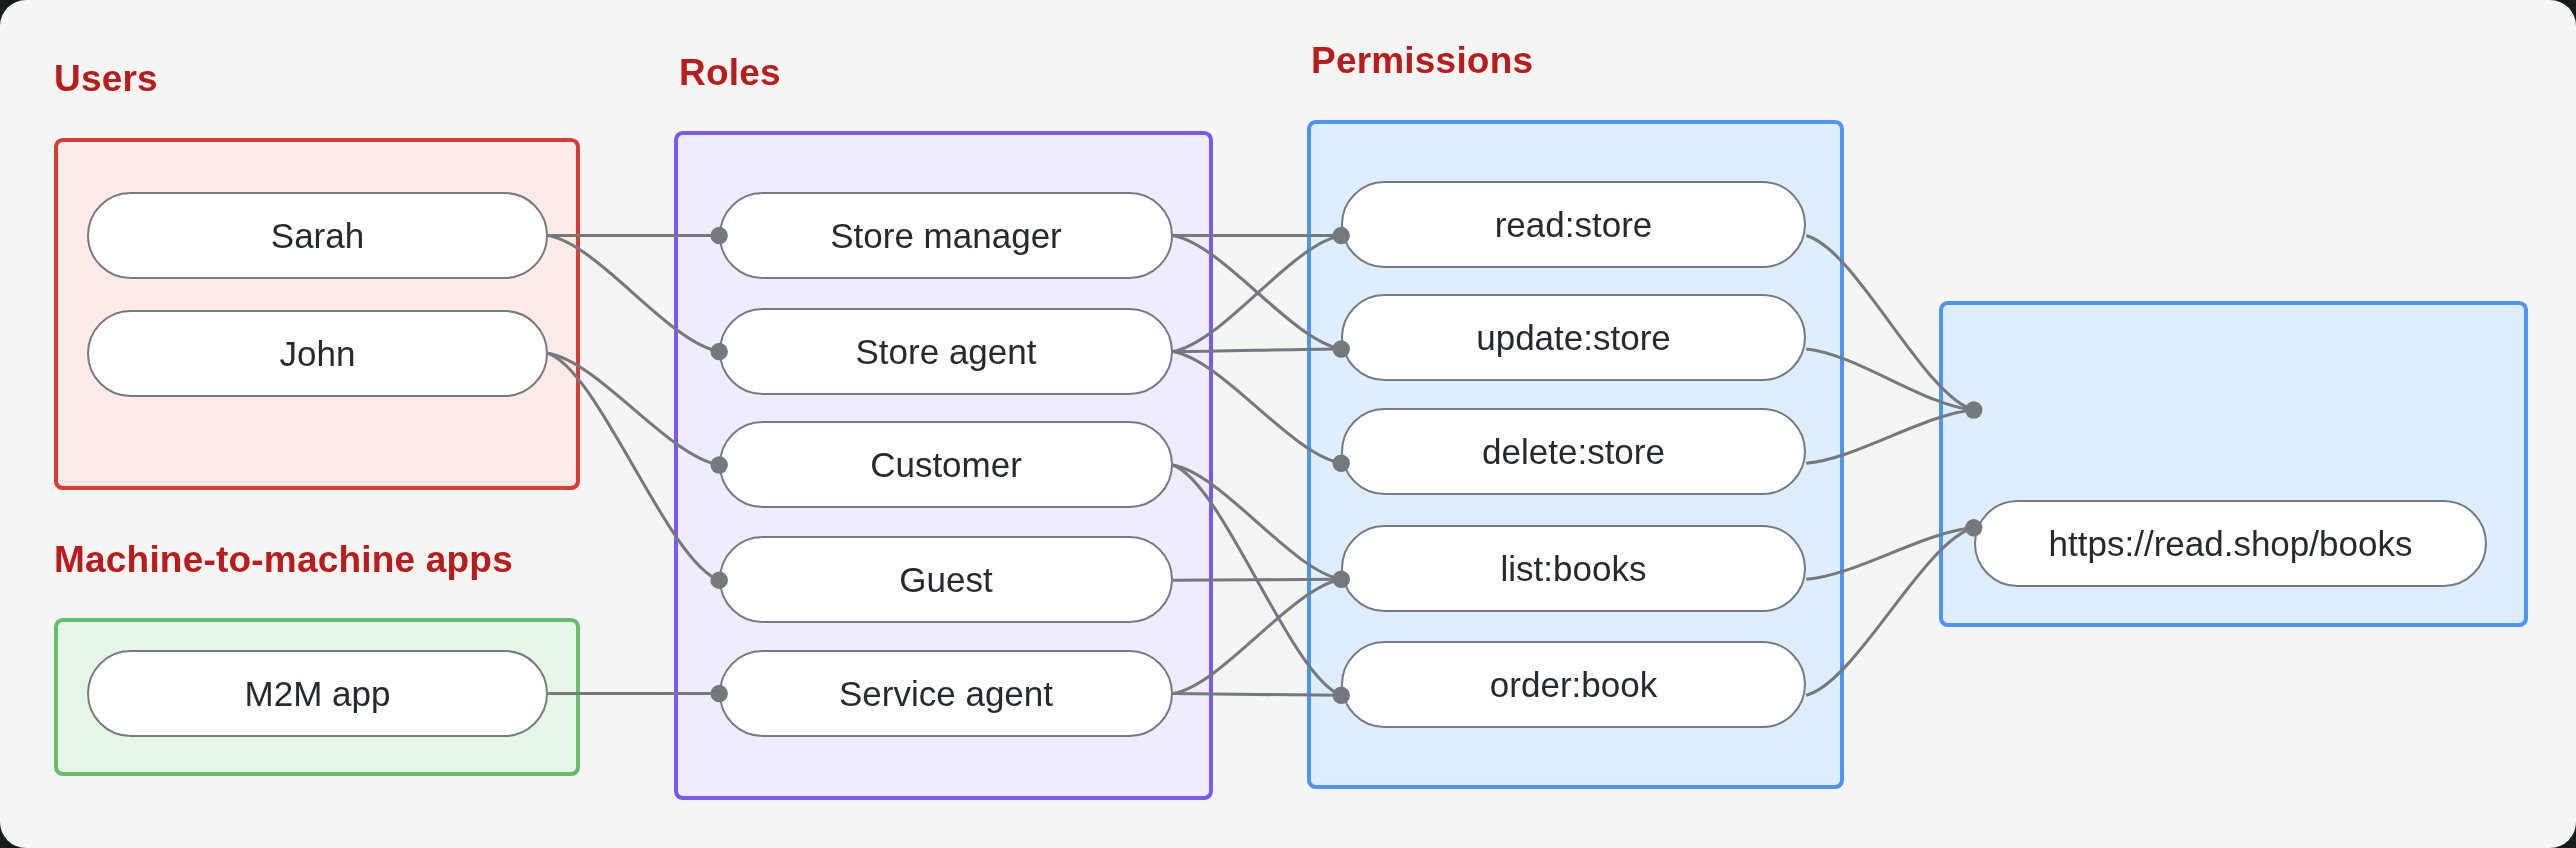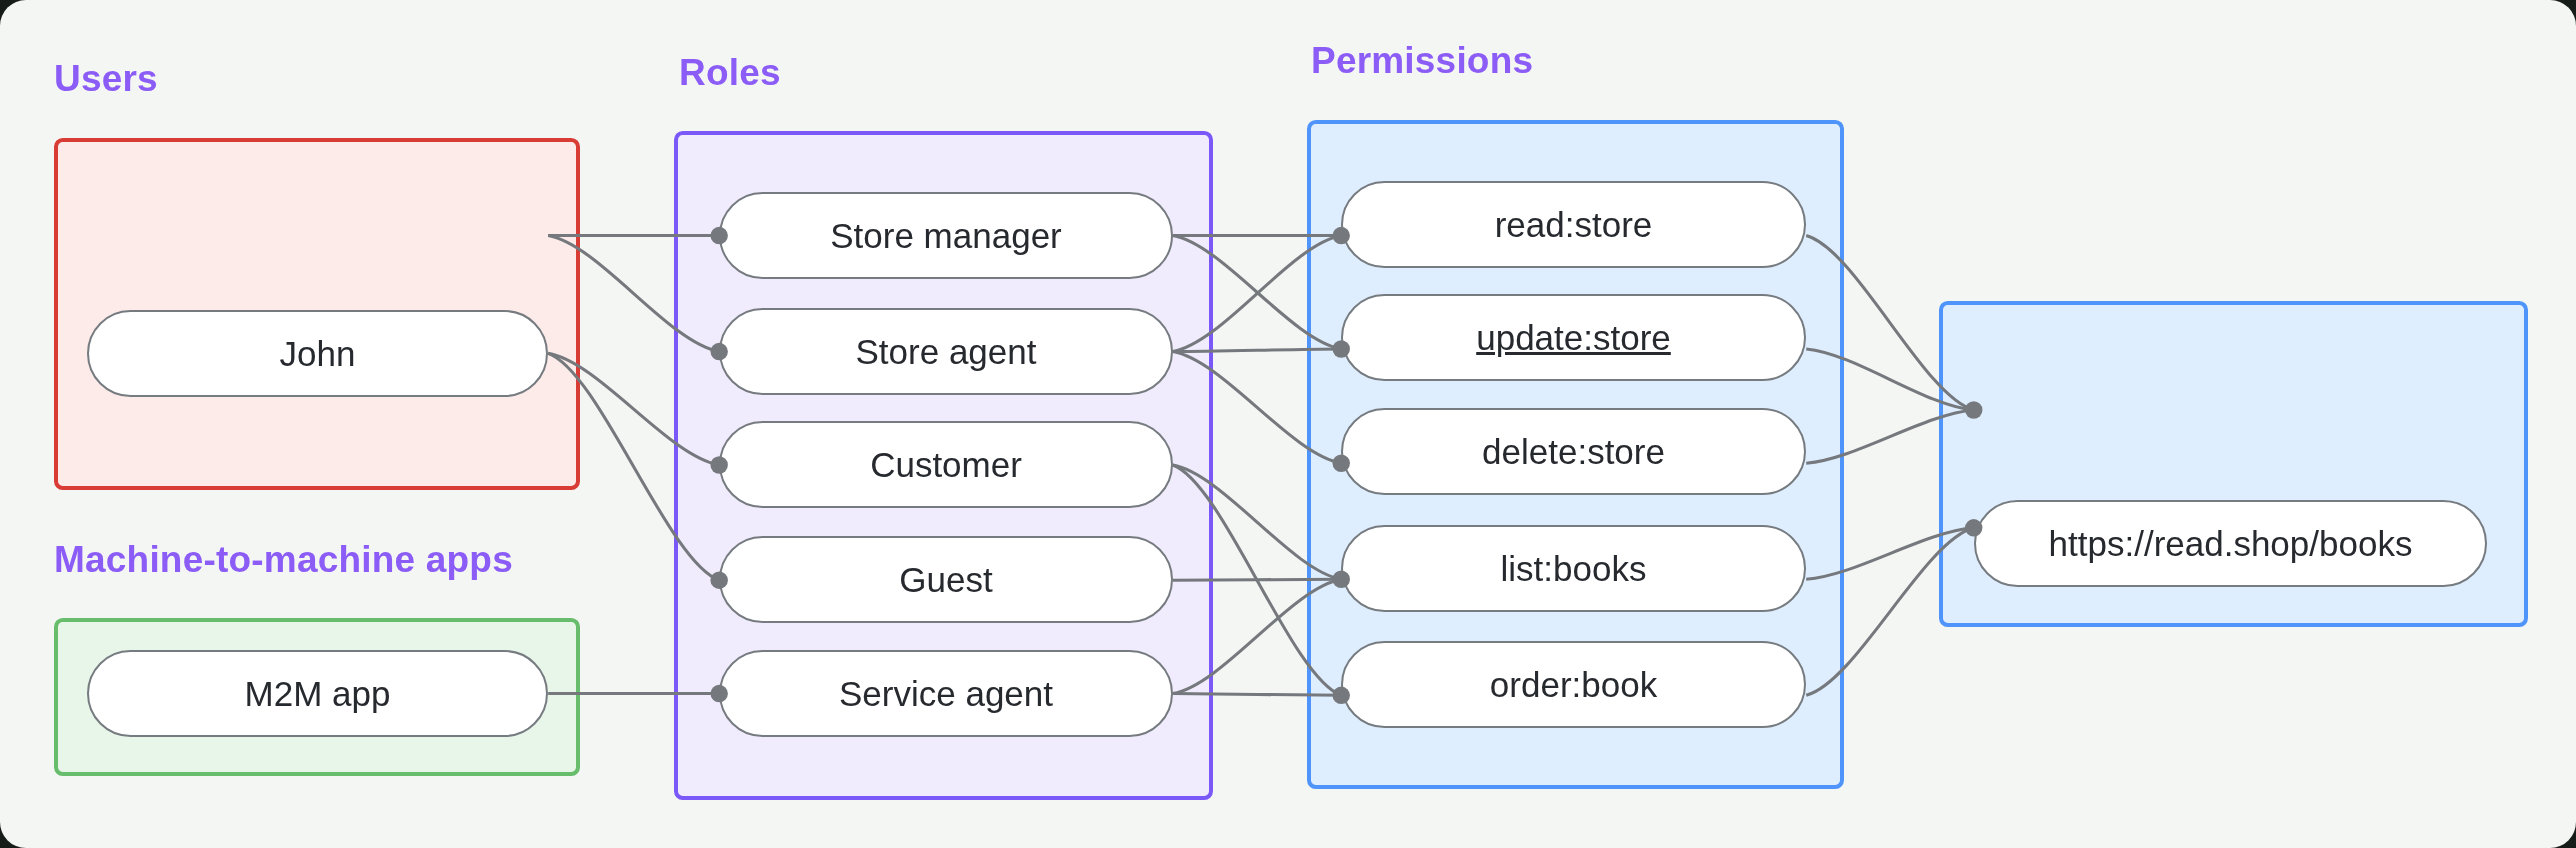--- a/index.html
+++ b/index.html
@@ -6,21 +6,21 @@
   body{
     width:2576px;height:848px;overflow:hidden;
     background:#161c18;
     font-family:"Liberation Sans",sans-serif;
   }
   #card{
     position:absolute;left:0;top:0;width:2576px;height:848px;
     background:#f4f6f4;border-radius:26px;overflow:hidden;
   }
   .heading{
-    position:absolute;font-size:37px;font-weight:700;color:#8b5cf6;
+    position:absolute;font-size:37px;font-weight:700;color:#b91c1c;
     letter-spacing:0.2px;white-space:nowrap;z-index:2;
   }
   .gbox{
     position:absolute;border-radius:8.7px;border-style:solid;border-width:4.4px;z-index:1;
   }
   #users-box{left:54px;top:138px;width:518px;height:344px;
     border-color:var(--users_border);background:var(--users_fill);}
   #m2m-box{left:54px;top:618px;width:518px;height:150px;
     border-color:var(--m2m_border);background:var(--m2m_fill);}
   #roles-box{left:674px;top:131px;width:531px;height:661px;
@@ -45,21 +45,21 @@
   
   #roles-box .pill{left:41px;width:454px;}
   #node-store-manager{top:57px;}
   #node-store-admin{top:173px;}
   #node-customer{top:286px;}
   #node-guest{top:401px;}
   #node-service-agent{top:515px;}
   
   #perms-box .pill{left:30px;width:465px;}
   #node-read-store{top:57px;}
-  #node-update-store{top:170px;text-decoration:underline;}
+  #node-update-store{top:170px;}
   #node-delete-store{top:284px;}
   #node-list-books{top:401px;}
   #node-order-book{top:517px;}
   
   #api-box .pill{left:31px;width:513px;}
   #node-stores{top:61px;}
   #node-books{top:195px;}
   #edges-svg{
     position:absolute;left:0;top:0;width:2576px;height:848px;
     z-index:5;pointer-events:none;
@@ -69,20 +69,21 @@
 <body>
 
 <div id="card">
 
   <div class="heading" style="left:54px;top:58px;">Users</div>
   <div class="heading" style="left:679px;top:52px;">Roles</div>
   <div class="heading" style="left:1311px;top:40px;">Permissions</div>
   <div class="heading" style="left:54px;top:539px;">Machine-to-machine apps</div>
 
   <div class="gbox" id="users-box">
+    <div class="pill" id="node-sarah">Sarah</div>
     <div class="pill" id="node-john">John</div>
   </div>
 
   <div class="gbox" id="m2m-box">
     <div class="pill" id="node-m2m-app">M2M app</div>
   </div>
 
   <div class="gbox" id="roles-box">
     <div class="pill" id="node-store-manager">Store manager</div>
     <div class="pill" id="node-store-admin">Store agent</div>

